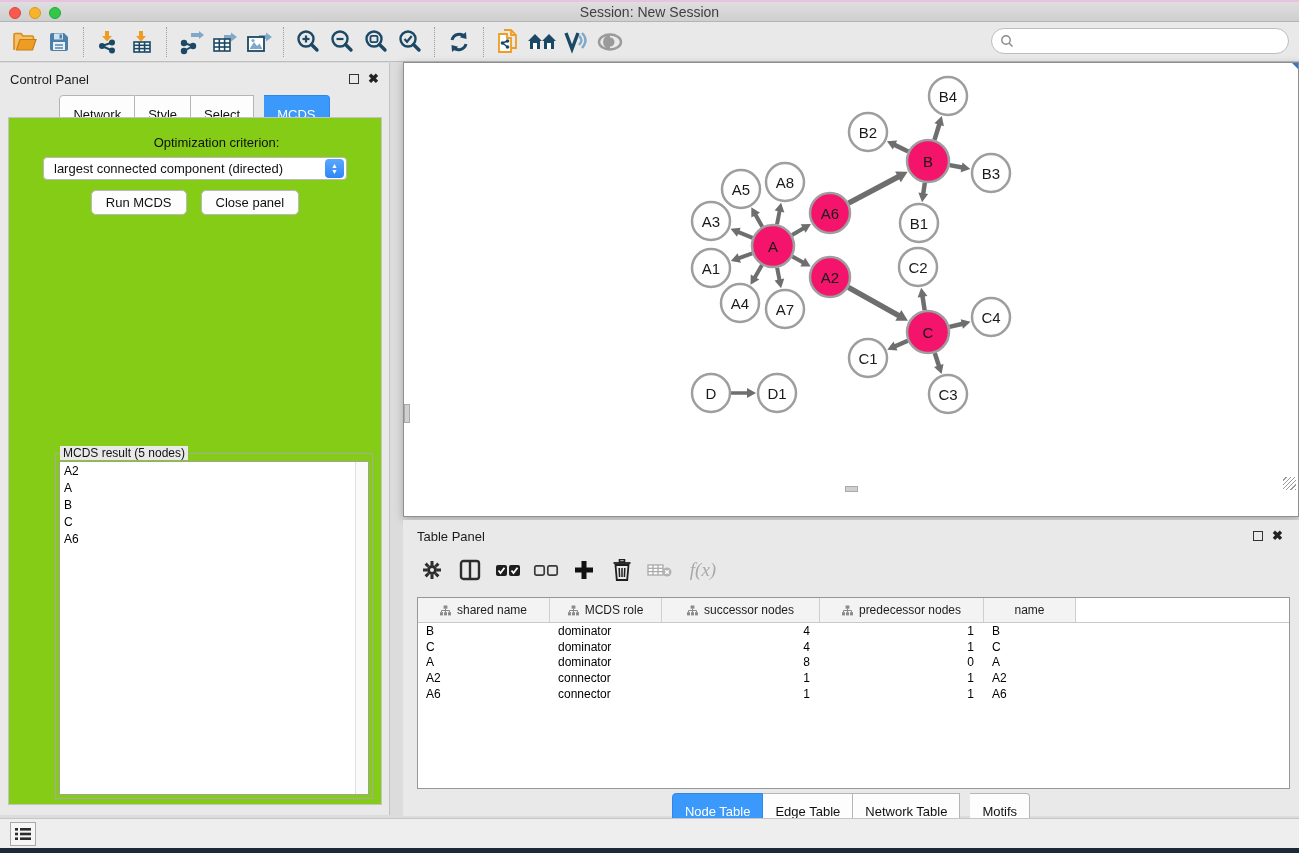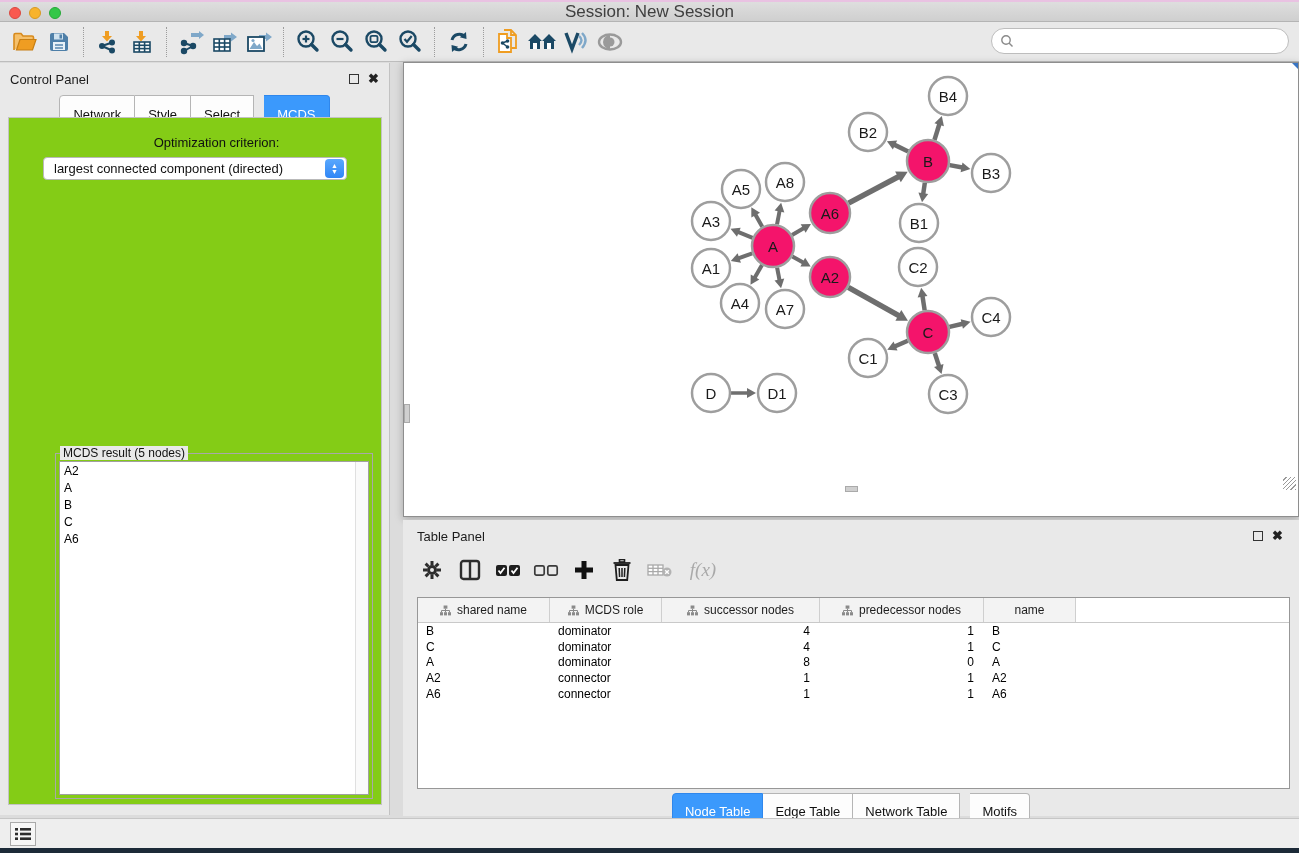--- a/index.html
+++ b/index.html
@@ -6,21 +6,21 @@
   html,body { width:1299px; height:853px; }
   body {
     font-family:"Liberation Sans", sans-serif;
     background:#dcdcdc; position:relative; overflow:hidden;
     -webkit-font-smoothing:antialiased; color:#222;
   }
   
   .titlebar{position:absolute;left:0;top:0;width:1299px;height:22px;
     background:linear-gradient(#dedede,#cfcfcf);border-top:2px solid #e9c2e2;
     border-bottom:1px solid #b4b4b4;display:flex;align-items:center;justify-content:center;}
-  .titlebar .title{font-size:17px;color:#404040;}
+  .titlebar .title{font-size:14px;color:#404040;}
   .tl-group{position:absolute;left:9px;top:5px;display:flex;gap:8px;}
   .tl{width:12px;height:12px;border-radius:50%;}
   .tl.red{background:#f9594f;border:1px solid #d94941;}
   .tl.yellow{background:#f7b32c;border:1px solid #d79a23;}
   .tl.green{background:#33c748;border:1px solid #27a938;}
   
   .toolbar{position:absolute;left:0;top:22px;width:1299px;height:40px;
     background:#e9e9e9;border-bottom:1px solid #bdbdbd;display:flex;align-items:center;}
   .tb-icon{width:34px;height:32px;display:flex;align-items:center;justify-content:center;cursor:default;}
   .tb-sep{width:1px;height:30px;margin:0 7px;border-left:1px dotted #9c9c9c;}
@@ -290,20 +290,24 @@
     </div>
   <div class="cp-content">
     <div class="opt-label">Optimization criterion:</div>
     <div class="opt-select">
       <span class="sel-text">largest connected component (directed)</span>
       <span class="sel-stepper">
           <span>▲</span>
           <span>▼</span>
         </span>
     </div>
+    <div class="cp-buttons">
+      <button class="btn">Run MCDS</button>
+      <button class="btn">Close panel</button>
+    </div>
     <div class="result-fieldset">
       <span class="result-legend">MCDS result (5 nodes)</span>
       <div class="result-list">
         <div>
             <div class="result-item">A2</div>
             <div class="result-item">A</div>
             <div class="result-item">B</div>
             <div class="result-item">C</div>
             <div class="result-item">A6</div>
           </div>

